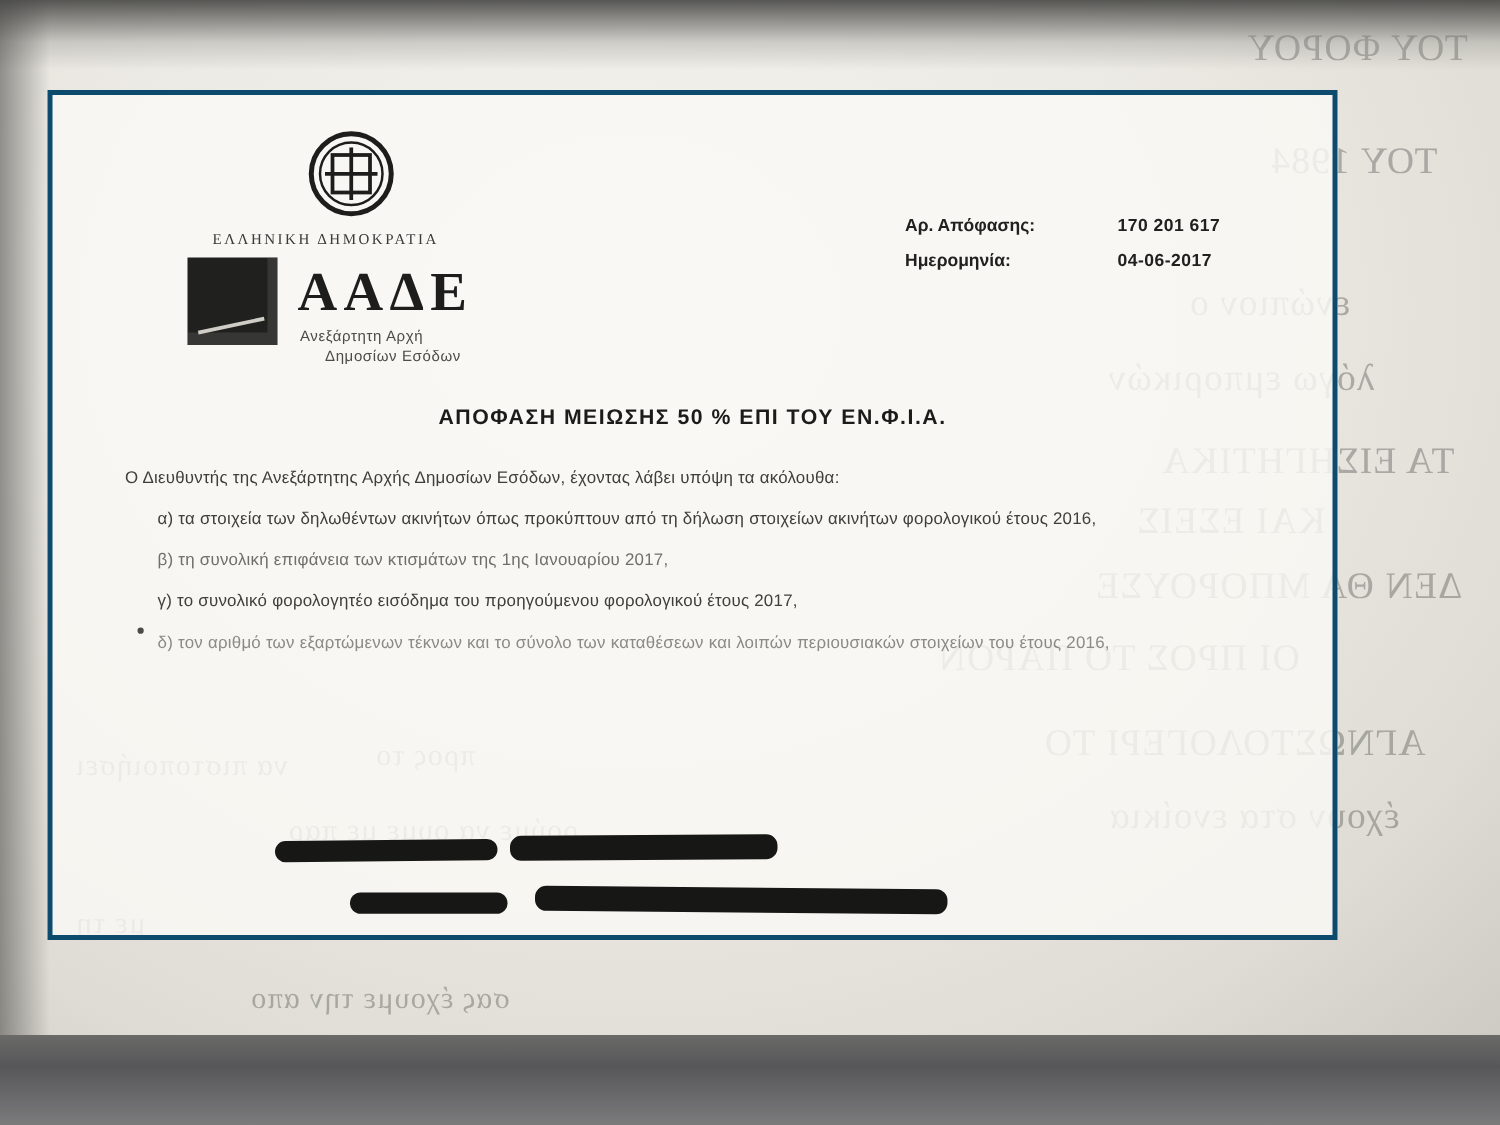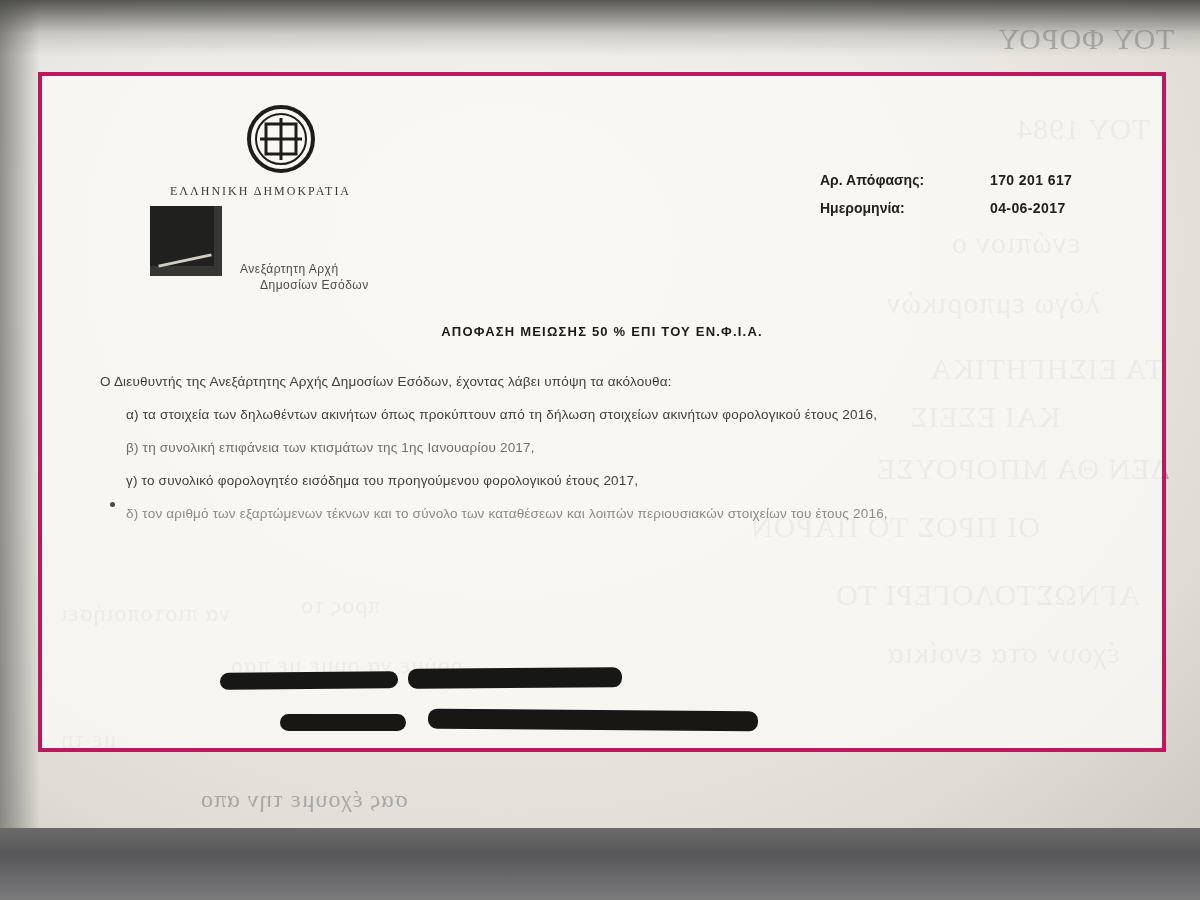--- a/index.html
+++ b/index.html
@@ -77,23 +77,23 @@
     left: 0; top: 0;
     width: 40px; height: 828px;
     background: linear-gradient(90deg, rgba(70,70,68,0.55) 0%, rgba(200,200,196,0) 100%);
   }
 
   
   .doc-frame {
     position: absolute;
     left: 38px;
     top: 72px;
-    width: 1128px;
+    width: 1032px;
     height: 680px;
-    border: 4px solid #be185d;
+    border: 4px solid #0c4a6e;
     background: rgba(250,249,245,0.82);
     box-sizing: border-box;
   }
 
   .doc-inner {
     position: relative;
     width: 100%;
     height: 100%;
   }
 
@@ -185,21 +185,21 @@
   .meta-label { width: 170px; }
   .meta-value { letter-spacing: 0.4px; }
 
   
   .doc-title {
     position: absolute;
     left: 0;
     right: 0;
     top: 248px;
     text-align: center;
-    font-size: 13px;
+    font-size: 17px;
     font-weight: bold;
     letter-spacing: 1.2px;
     color: #1b1b19;
   }
 
   
   .body {
     position: absolute;
     left: 58px;
     right: 40px;
@@ -285,20 +285,21 @@
           <circle cx="35" cy="35" r="25" fill="none" stroke="#1d1d1b" stroke-width="2"></circle>
           <rect x="20" y="20" width="30" height="30" fill="none" stroke="#1d1d1b" stroke-width="3"></rect>
           <line x1="35" y1="14" x2="35" y2="56" stroke="#1d1d1b" stroke-width="3"></line>
           <line x1="14" y1="35" x2="56" y2="35" stroke="#1d1d1b" stroke-width="3"></line>
         </svg>
       </div>
 
       <div class="org-country">ΕΛΛΗΝΙΚΗ ΔΗΜΟΚΡΑΤΙΑ</div>
 
       <div class="logo-block"></div>
+      <div class="aade">ΑΑΔΕ</div>
       <div class="aade-sub1">Ανεξάρτητη Αρχή</div>
       <div class="aade-sub2">Δημοσίων Εσόδων</div>
 
       <div class="meta">
         <div class="meta-row">
           <span class="meta-label">Αρ. Απόφασης:</span>
           <span class="meta-value">170 201 617</span>
         </div>
         <div class="meta-row">
           <span class="meta-label">Ημερομηνία:</span>

